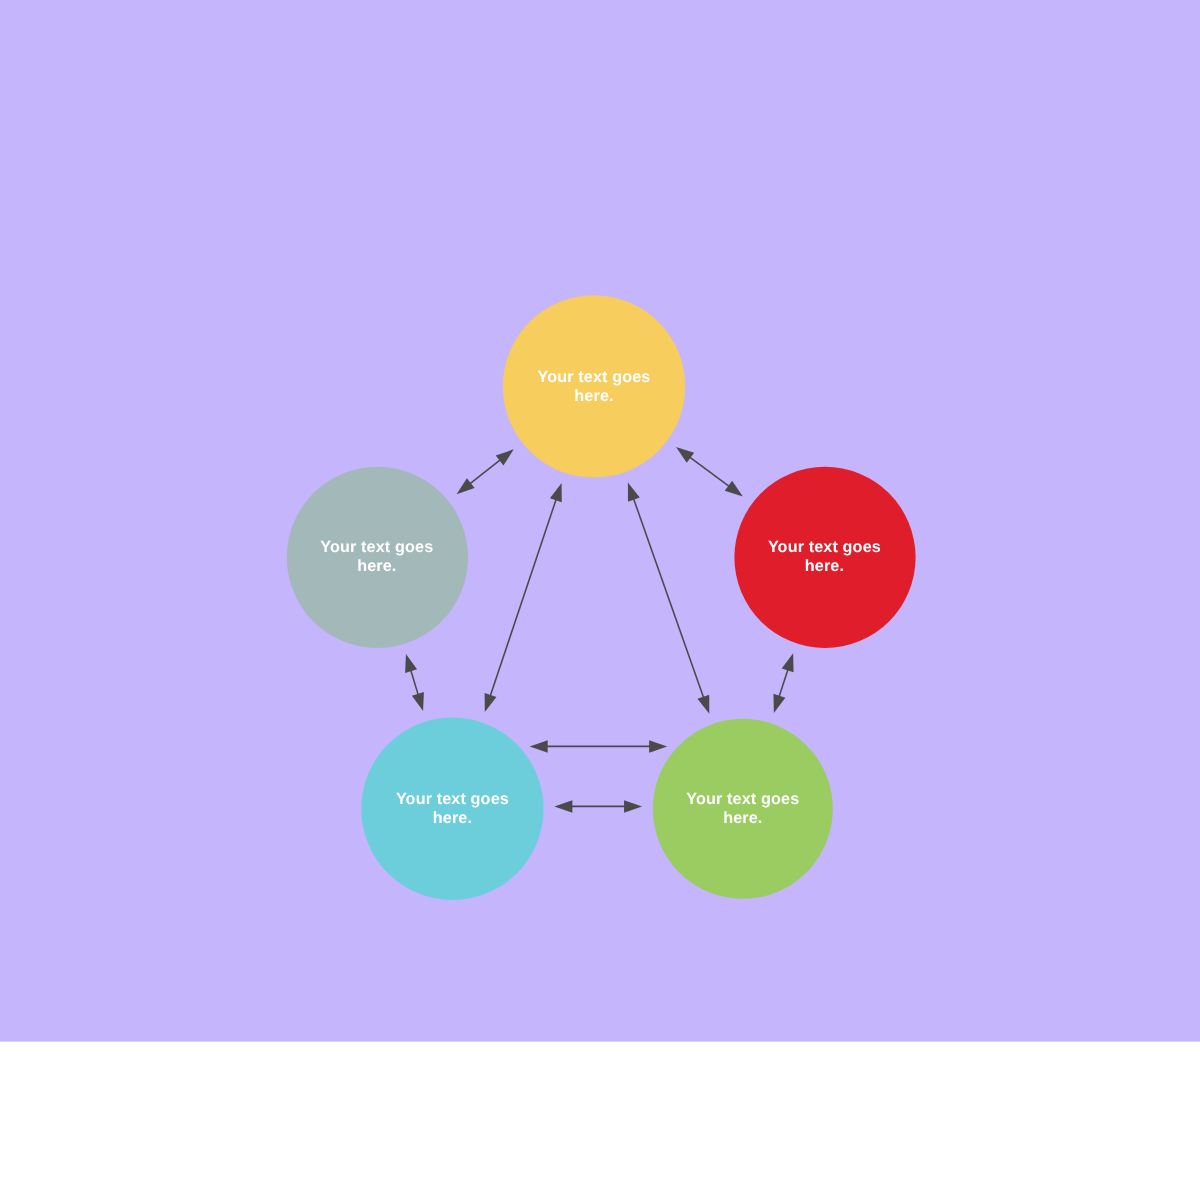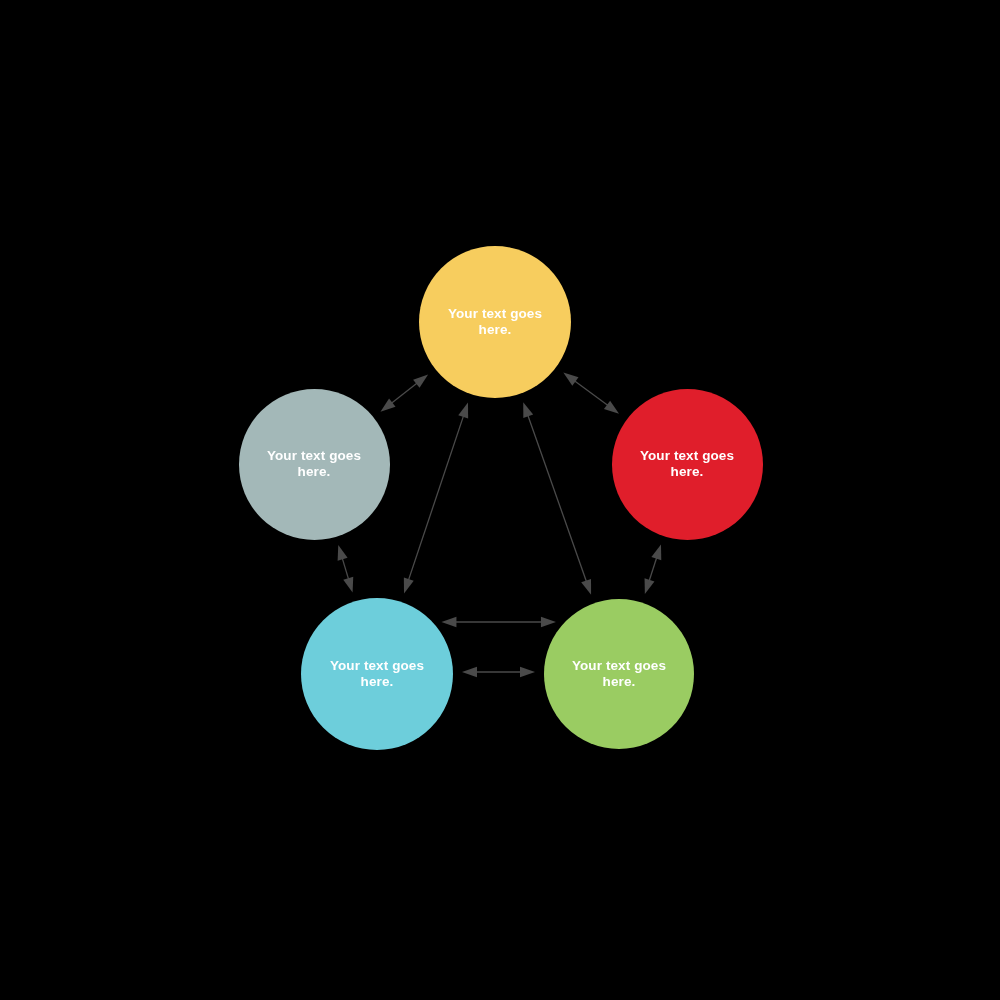--- a/index.html
+++ b/index.html
@@ -9,22 +9,22 @@
   }
   body {
     width: 1000px;
     height: 1000px;
     font-family: "Liberation Sans", sans-serif;
     overflow: hidden;
   }
   #canvas {
     position: relative;
     width: 1000px;
-    height: 1000px;
-    background: #000000;
+    height: 868px;
+    background: #c4b5fd;
   }
   #connectors {
     position: absolute;
     left: 0;
     top: 0;
     width: 1000px;
     height: 1000px;
   }
   .node {
     position: absolute;

